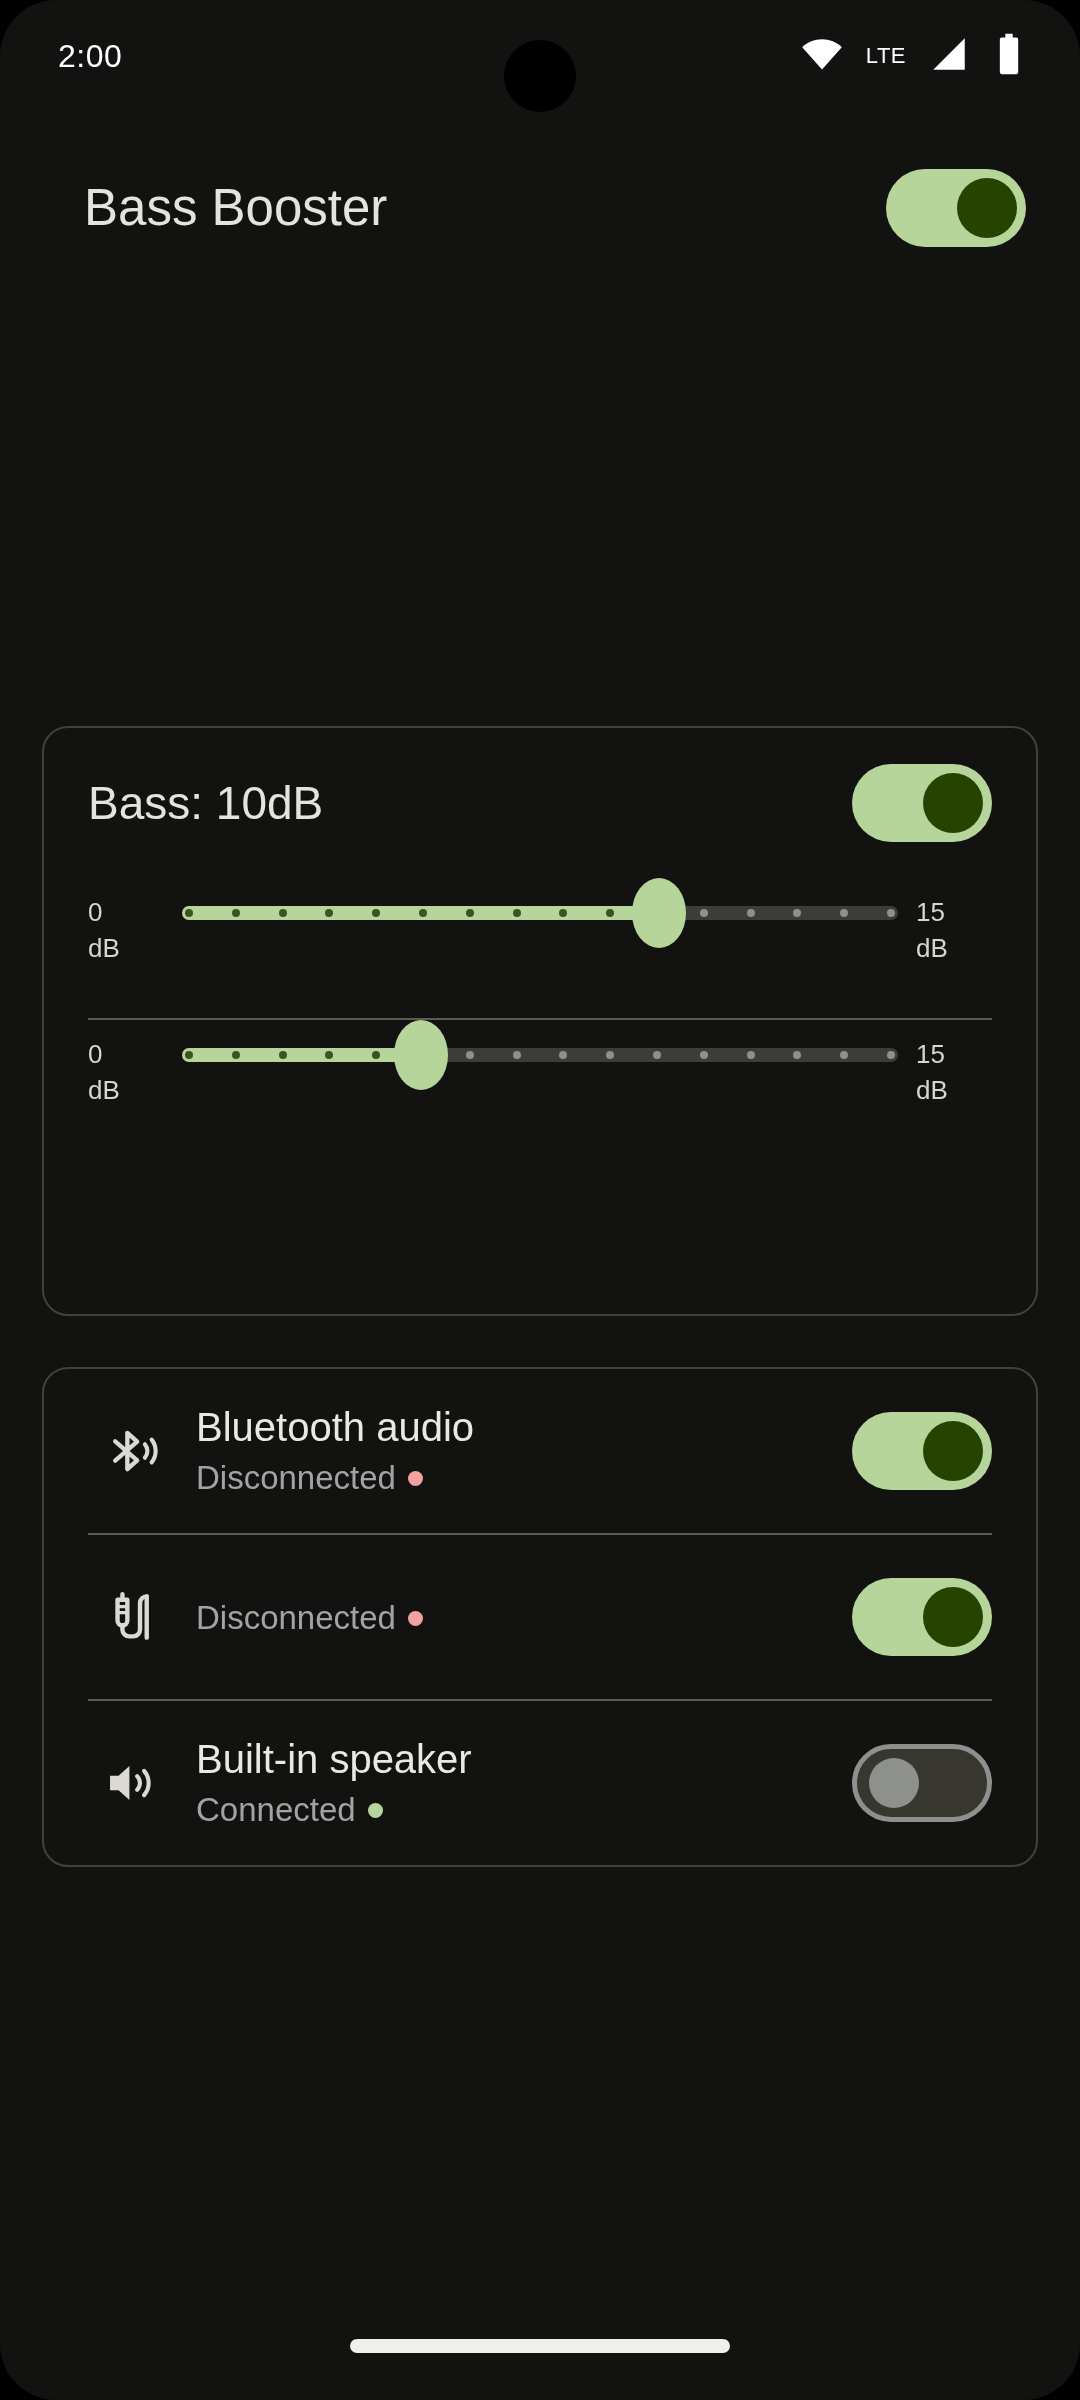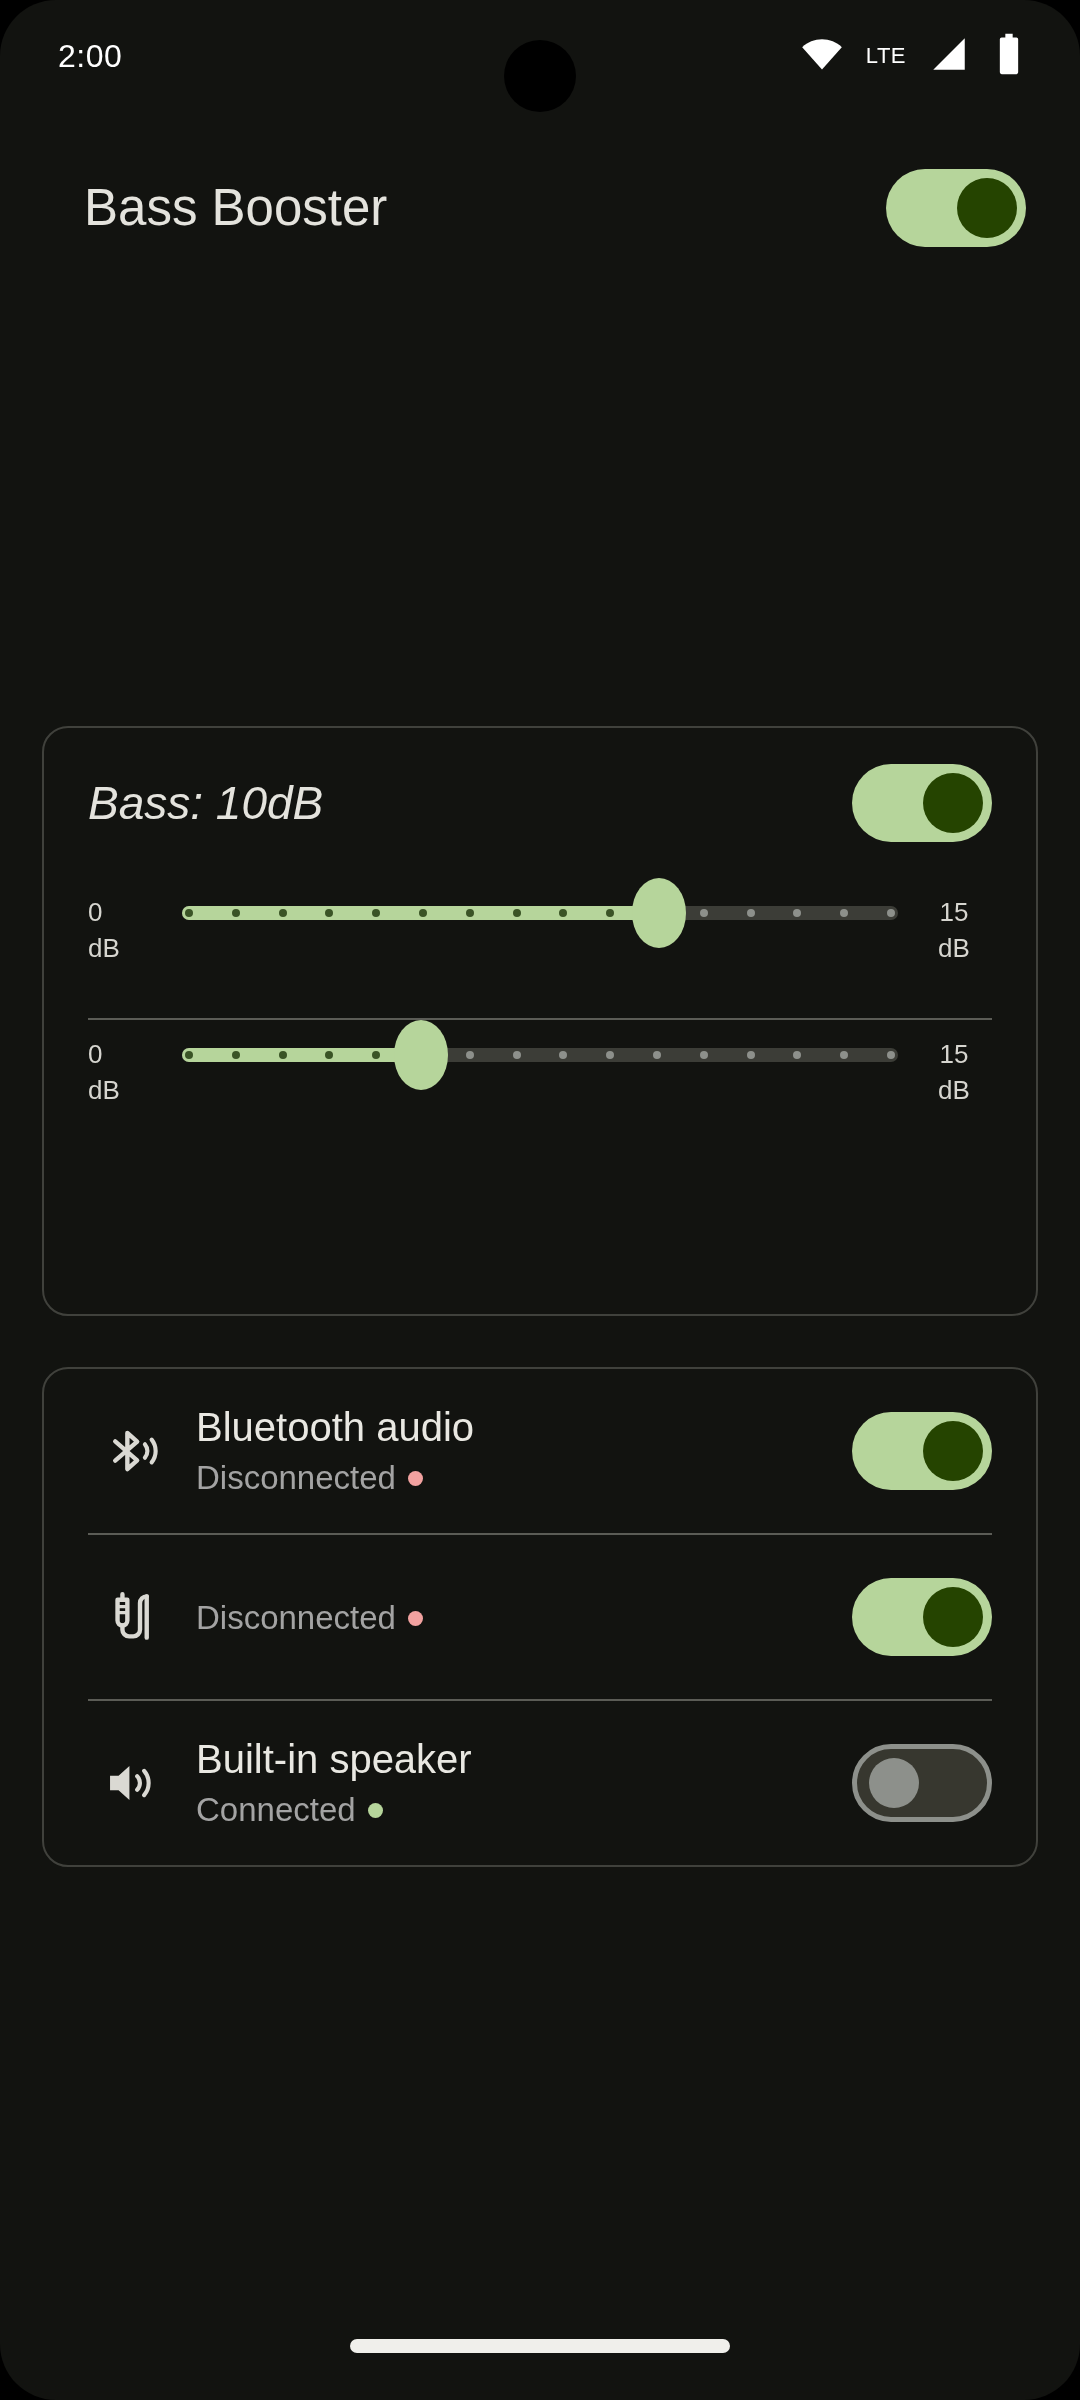--- a/index.html
+++ b/index.html
@@ -78,40 +78,39 @@
     border-radius:26px;
   }
   #card-eq{ top:726px; height:590px; }
   #card-outputs{ top:1367px; height:500px; }
 
   .eqsection{ padding:0 44px; }
   .eqhead{
     display:flex; align-items:center;
     justify-content:space-between;
     height:150px;
-    font-style:italic;
   }
   .eqlabel{ color:#e4e3dd; font-size:46px; }
 
   .divider{
     height:2px; background:#5b5c56;
     margin:0 44px;
   }
 
   
   .sliderrow{
     display:flex; align-items:flex-start;
     height:140px; padding:0 44px;
   }
   .endlabel{
     width:76px; flex:none;
     color:#d6d5cf; font-size:26px;
     line-height:36px; padding-top:16px;
   }
-  .endlabel.right{ text-align:center; }
+  .endlabel.right{ text-align:left; }
   .track-wrap{
     flex:1; position:relative;
     height:70px; margin:0 18px;
     display:flex; align-items:center;
   }
   .track{
     position:relative; width:100%;
     height:14px; border-radius:7px;
     background:#3c3d37;
   }

